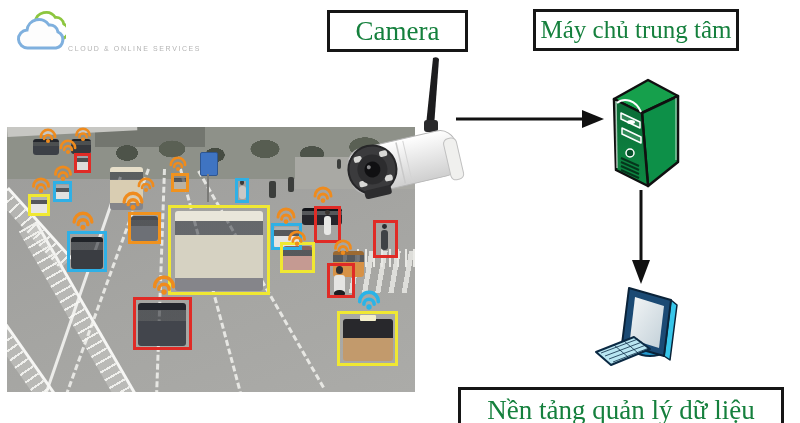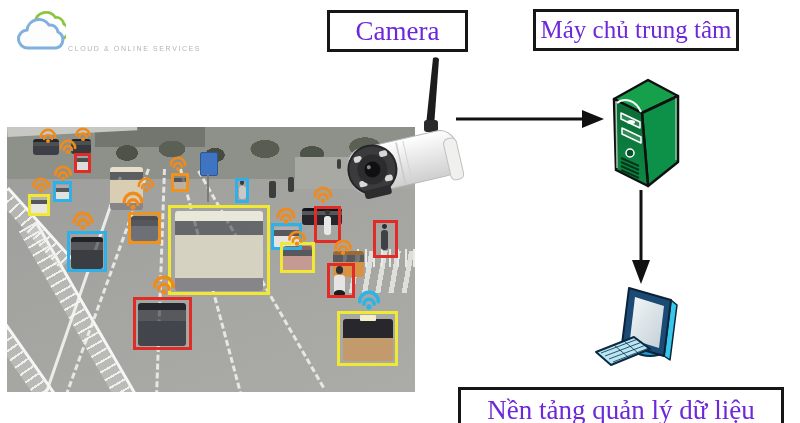--- a/index.html
+++ b/index.html
@@ -3,21 +3,21 @@
 <meta charset="utf-8">
 <style>
   html,body{margin:0;padding:0;}
   body{width:800px;height:423px;background:#ffffff;position:relative;overflow:hidden;
        font-family:"Liberation Sans", sans-serif;}
   .abs{position:absolute;}
 
   
   .diagram-label{position:absolute;border:3px solid #161616;background:#fff;
     display:flex;align-items:center;justify-content:center;
-    font-family:"Liberation Serif","DejaVu Serif",serif;color:#6d28d9;box-sizing:border-box;}
+    font-family:"Liberation Serif","DejaVu Serif",serif;color:#15803d;box-sizing:border-box;}
   #camera-label{left:327px;top:10px;width:141px;height:42px;font-size:27px;}
   #server-label{left:533px;top:9px;width:206px;height:42px;font-size:25px;}
   #platform-label{left:458px;top:387px;width:326px;height:46px;font-size:27px;}
 
   
   #logo{left:8px;top:4px;width:200px;height:56px;}
   #logo-text{position:absolute;left:58px;top:8px;font-size:31px;font-weight:bold;letter-spacing:1px;}
   #logo-tagline{position:absolute;left:60px;top:41px;font-size:7px;color:#b4b4b4;letter-spacing:1.6px;}
 
   

